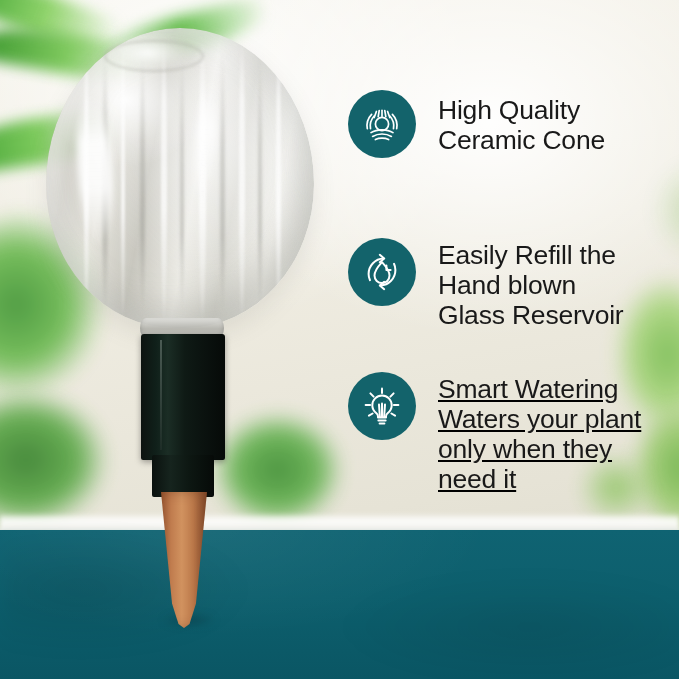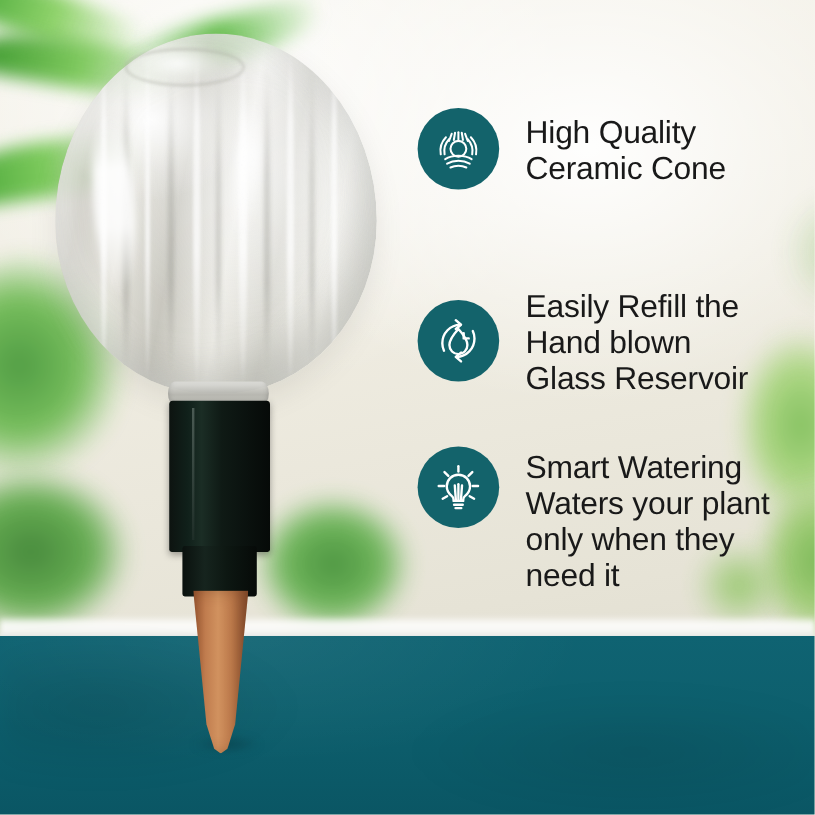--- a/index.html
+++ b/index.html
@@ -360,39 +360,39 @@
             <path d="M13.0 32.6 C15.8 30.8 19.7 29.8 24 29.8 C28.3 29.8 32.2 30.8 35.0 32.6"></path>
             <path d="M14.6 36.4 C17.2 34.9 20.5 34.0 24 34.0 C27.5 34.0 30.8 34.9 33.4 36.4"></path>
             <path d="M17.4 39.6 C19.3 38.7 21.6 38.2 24 38.2 C26.4 38.2 28.7 38.7 30.6 39.6"></path>
           </g>
         </svg>
       </div>
       <div class="feature-text">High Quality
 Ceramic Cone</div>
     </div>
 
-    <div class="feature" style="left:0; top:238px;align-items:center;">
+    <div class="feature" style="left:0; top:238px;">
       <div class="feature-icon" style="background:#13636b;">
         <svg width="48" height="48" viewBox="0 0 48 48">
           <g fill="none" stroke="#ffffff" stroke-width="2" stroke-linecap="round" stroke-linejoin="round">
             <path d="M25.5 10.5 C17.2 10.8 10.6 17.6 10.6 26.0 C10.6 28.2 11.1 30.3 12.0 32.2"></path>
             <path d="M22.5 37.5 C30.8 37.2 37.4 30.4 37.4 22.0 C37.4 19.8 36.9 17.7 36.0 15.8"></path>
             <path d="M21.8 6.8 L26.2 10.6 L21.8 14.2"></path>
             <path d="M26.2 41.2 L21.8 37.4 L26.2 33.8"></path>
             <path d="M24 14.2 C24 14.2 31.5 22.4 31.5 27.6 C31.5 31.8 28.1 35.1 24 35.1 C19.9 35.1 16.5 31.8 16.5 27.6 C16.5 22.4 24 14.2 24 14.2 Z"></path>
             <path d="M28.4 17.6 L28.4 22.0 L32.6 22.0"></path>
           </g>
         </svg>
       </div>
       <div class="feature-text">Easily Refill the
 Hand blown
 Glass Reservoir</div>
     </div>
 
-    <div class="feature" style="left:0; top:372px;">
+    <div class="feature" style="left:0; top:372px;text-decoration:underline;">
       <div class="feature-icon" style="background:#13636b;">
         <svg width="48" height="48" viewBox="0 0 48 48">
           <g fill="none" stroke="#ffffff" stroke-width="2" stroke-linecap="round" stroke-linejoin="round">
             <path d="M24 6.5 L24 11.0"></path>
             <path d="M12.4 11.4 L15.6 14.6"></path>
             <path d="M35.6 11.4 L32.4 14.6"></path>
             <path d="M7.6 23.0 L12.1 23.0"></path>
             <path d="M35.9 23.0 L40.4 23.0"></path>
             <path d="M10.9 33.6 L14.6 31.5"></path>
             <path d="M37.1 33.6 L33.4 31.5"></path>

